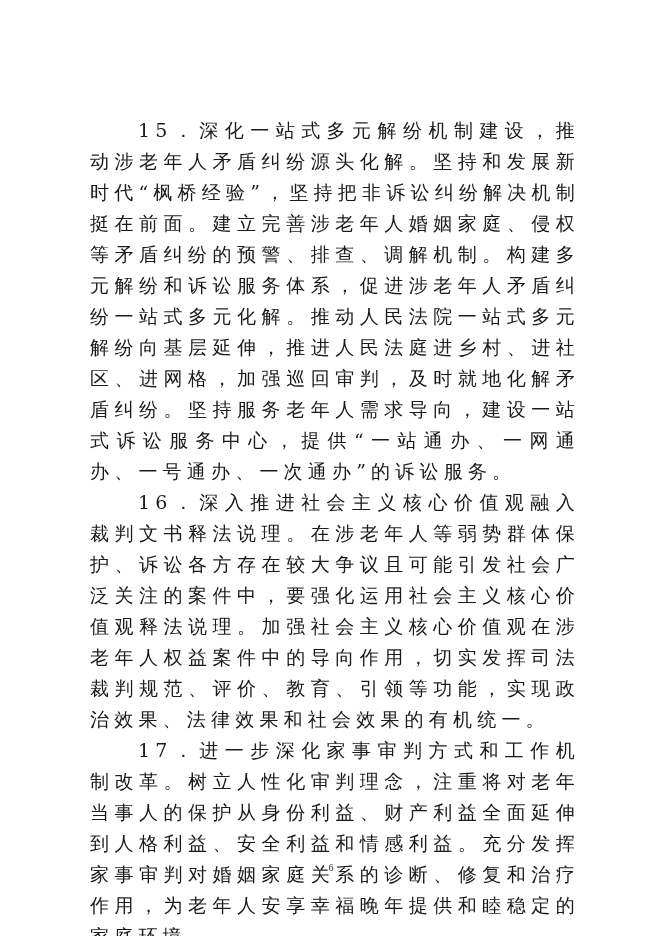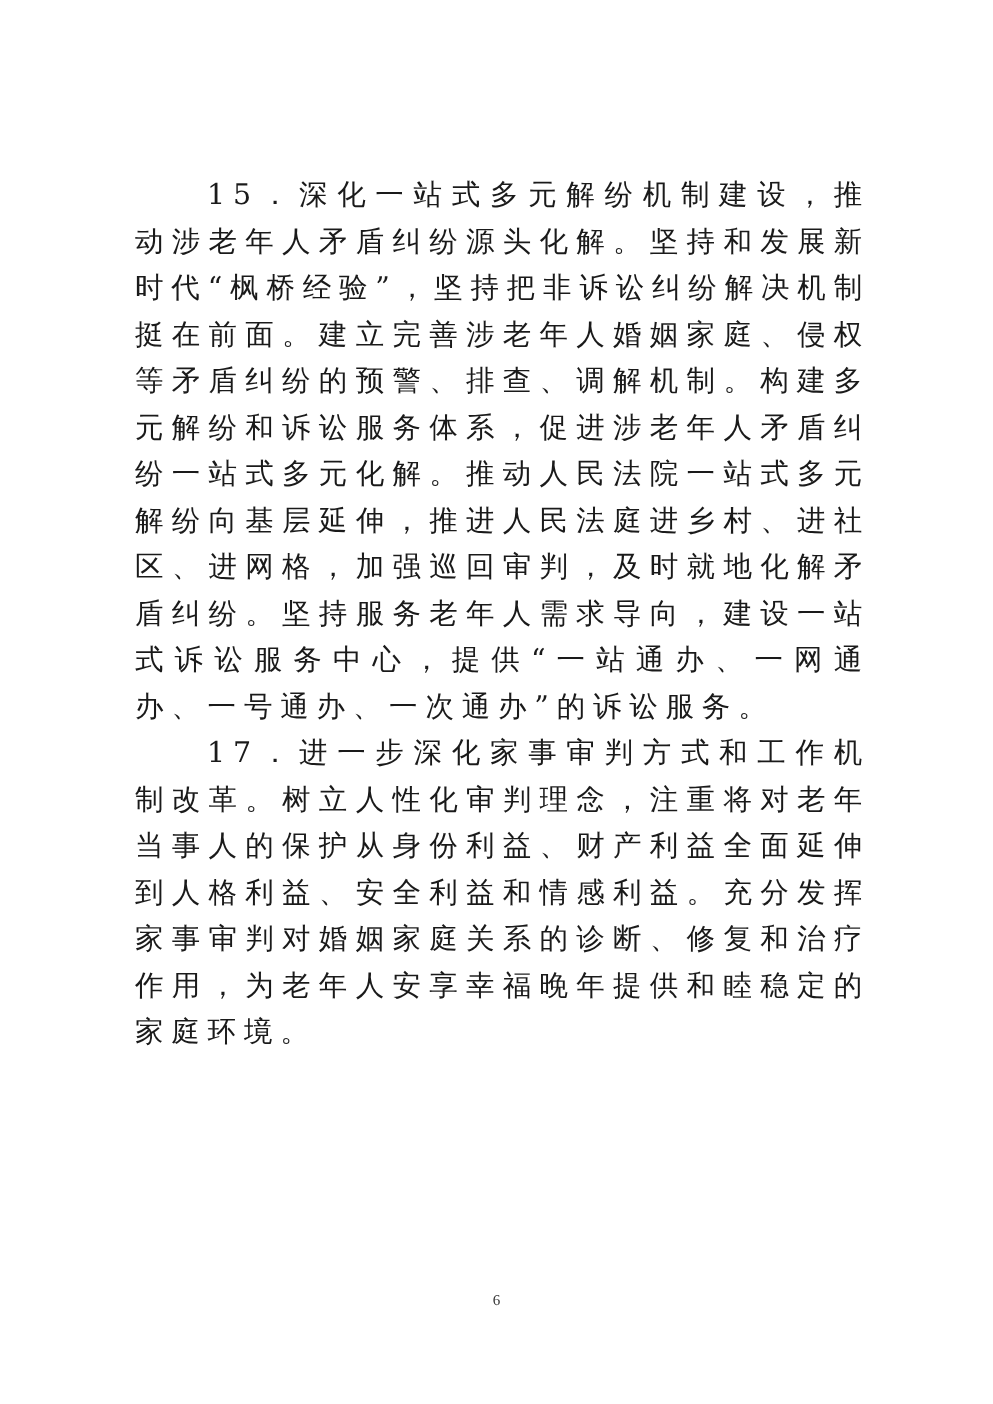--- a/index.html
+++ b/index.html
@@ -49,16 +49,17 @@
       color: #333333;
       font-family: "Liberation Serif", serif;
     }
   </style>
 </head>
 <body>
 
 <div class="page">
   <div class="body-text">
     <p class="para">15．深化一站式多元解纷机制建设，推动涉老年人矛盾纠纷源头化解。坚持和发展新时代“枫桥经验”，坚持把非诉讼纠纷解决机制挺在前面。建立完善涉老年人婚姻家庭、侵权等矛盾纠纷的预警、排查、调解机制。构建多元解纷和诉讼服务体系，促进涉老年人矛盾纠纷一站式多元化解。推动人民法院一站式多元解纷向基层延伸，推进人民法庭进乡村、进社区、进网格，加强巡回审判，及时就地化解矛盾纠纷。坚持服务老年人需求导向，建设一站式诉讼服务中心，提供“一站通办、一网通办、一号通办、一次通办”的诉讼服务。</p>
+    <p class="para">16．深入推进社会主义核心价值观融入裁判文书释法说理。在涉老年人等弱势群体保护、诉讼各方存在较大争议且可能引发社会广泛关注的案件中，要强化运用社会主义核心价值观释法说理。加强社会主义核心价值观在涉老年人权益案件中的导向作用，切实发挥司法裁判规范、评价、教育、引领等功能，实现政治效果、法律效果和社会效果的有机统一。</p>
     <p class="para">17．进一步深化家事审判方式和工作机制改革。树立人性化审判理念，注重将对老年当事人的保护从身份利益、财产利益全面延伸到人格利益、安全利益和情感利益。充分发挥家事审判对婚姻家庭关系的诊断、修复和治疗作用，为老年人安享幸福晚年提供和睦稳定的家庭环境。</p>
   </div>
   <div class="page-number">6</div>
 </div>
 
 </body></html>

